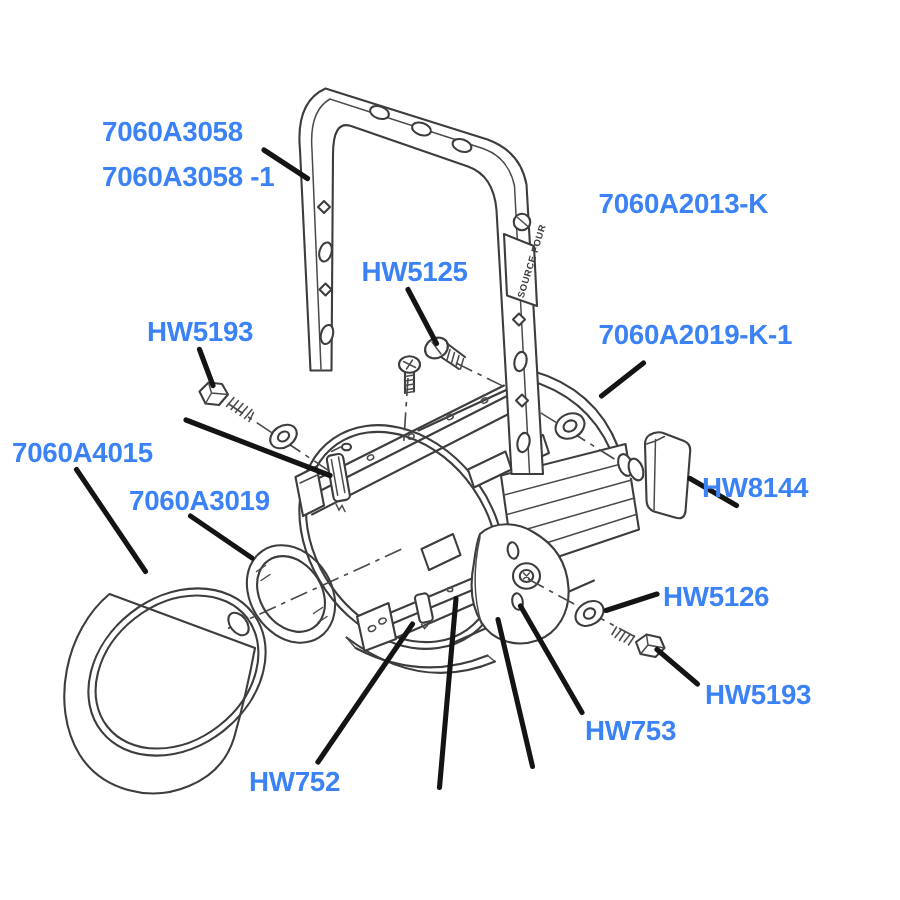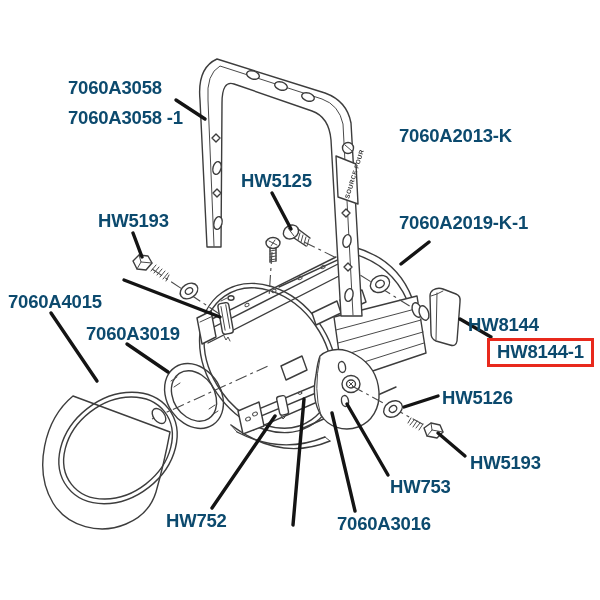--- a/index.html
+++ b/index.html
@@ -1,19 +1,19 @@
 <!DOCTYPE html>
 <html><head>
 <meta charset="utf-8">
 <style>
   html,body{margin:0;padding:0;background:#fff;}
   .stage{position:relative;width:600px;height:600px;background:#ffffff;overflow:hidden;
          font-family:"Liberation Sans",sans-serif;}
   .stage svg{position:absolute;left:0;top:0;}
-  .lbl{position:absolute;font-weight:700;font-size:18.5px;line-height:1.05;color:#0c4a6e;
+  .lbl{position:absolute;font-weight:700;font-size:18.5px;line-height:1.05;color:#3b82f6;
        white-space:nowrap;letter-spacing:-0.2px;}
   .lbl.highlight{border:3px solid #e8291c;padding:1px 7px 3px 7px;}
   
   .ln{stroke:#3d3d3d;stroke-width:1.4;fill:none;stroke-linecap:round;stroke-linejoin:round;}
   .lnf{stroke:#3d3d3d;stroke-width:1.4;fill:#ffffff;stroke-linecap:round;stroke-linejoin:round;}
   .thin{stroke:#4a4a4a;stroke-width:1;fill:none;stroke-linecap:round;}
   .axis{stroke:#4a4a4a;stroke-width:1.1;fill:none;stroke-dasharray:12 4 3 4;}
   .leader{stroke:#141414;stroke-width:3.4;stroke-linecap:round;}
 </style>
 </head>
@@ -213,19 +213,17 @@
 
   <div class="lbl" style="left:68px;top:78px">7060A3058</div>
   <div class="lbl" style="left:68px;top:108px">7060A3058 -1</div>
   <div class="lbl" style="left:241px;top:171px">HW5125</div>
   <div class="lbl" style="left:399px;top:126px">7060A2013-K</div>
   <div class="lbl" style="left:399px;top:213px">7060A2019-K-1</div>
   <div class="lbl" style="left:98px;top:211px">HW5193</div>
   <div class="lbl" style="left:8px;top:292px">7060A4015</div>
   <div class="lbl" style="left:86px;top:324px">7060A3019</div>
   <div class="lbl" style="left:468px;top:315px">HW8144</div>
-  <div class="lbl highlight" style="left:487px;top:338px">HW8144-1</div>
   <div class="lbl" style="left:442px;top:388px">HW5126</div>
   <div class="lbl" style="left:470px;top:453px">HW5193</div>
   <div class="lbl" style="left:390px;top:477px">HW753</div>
-  <div class="lbl" style="left:337px;top:514px">7060A3016</div>
   <div class="lbl" style="left:166px;top:511px">HW752</div>
 </div>
 
 </body></html>

